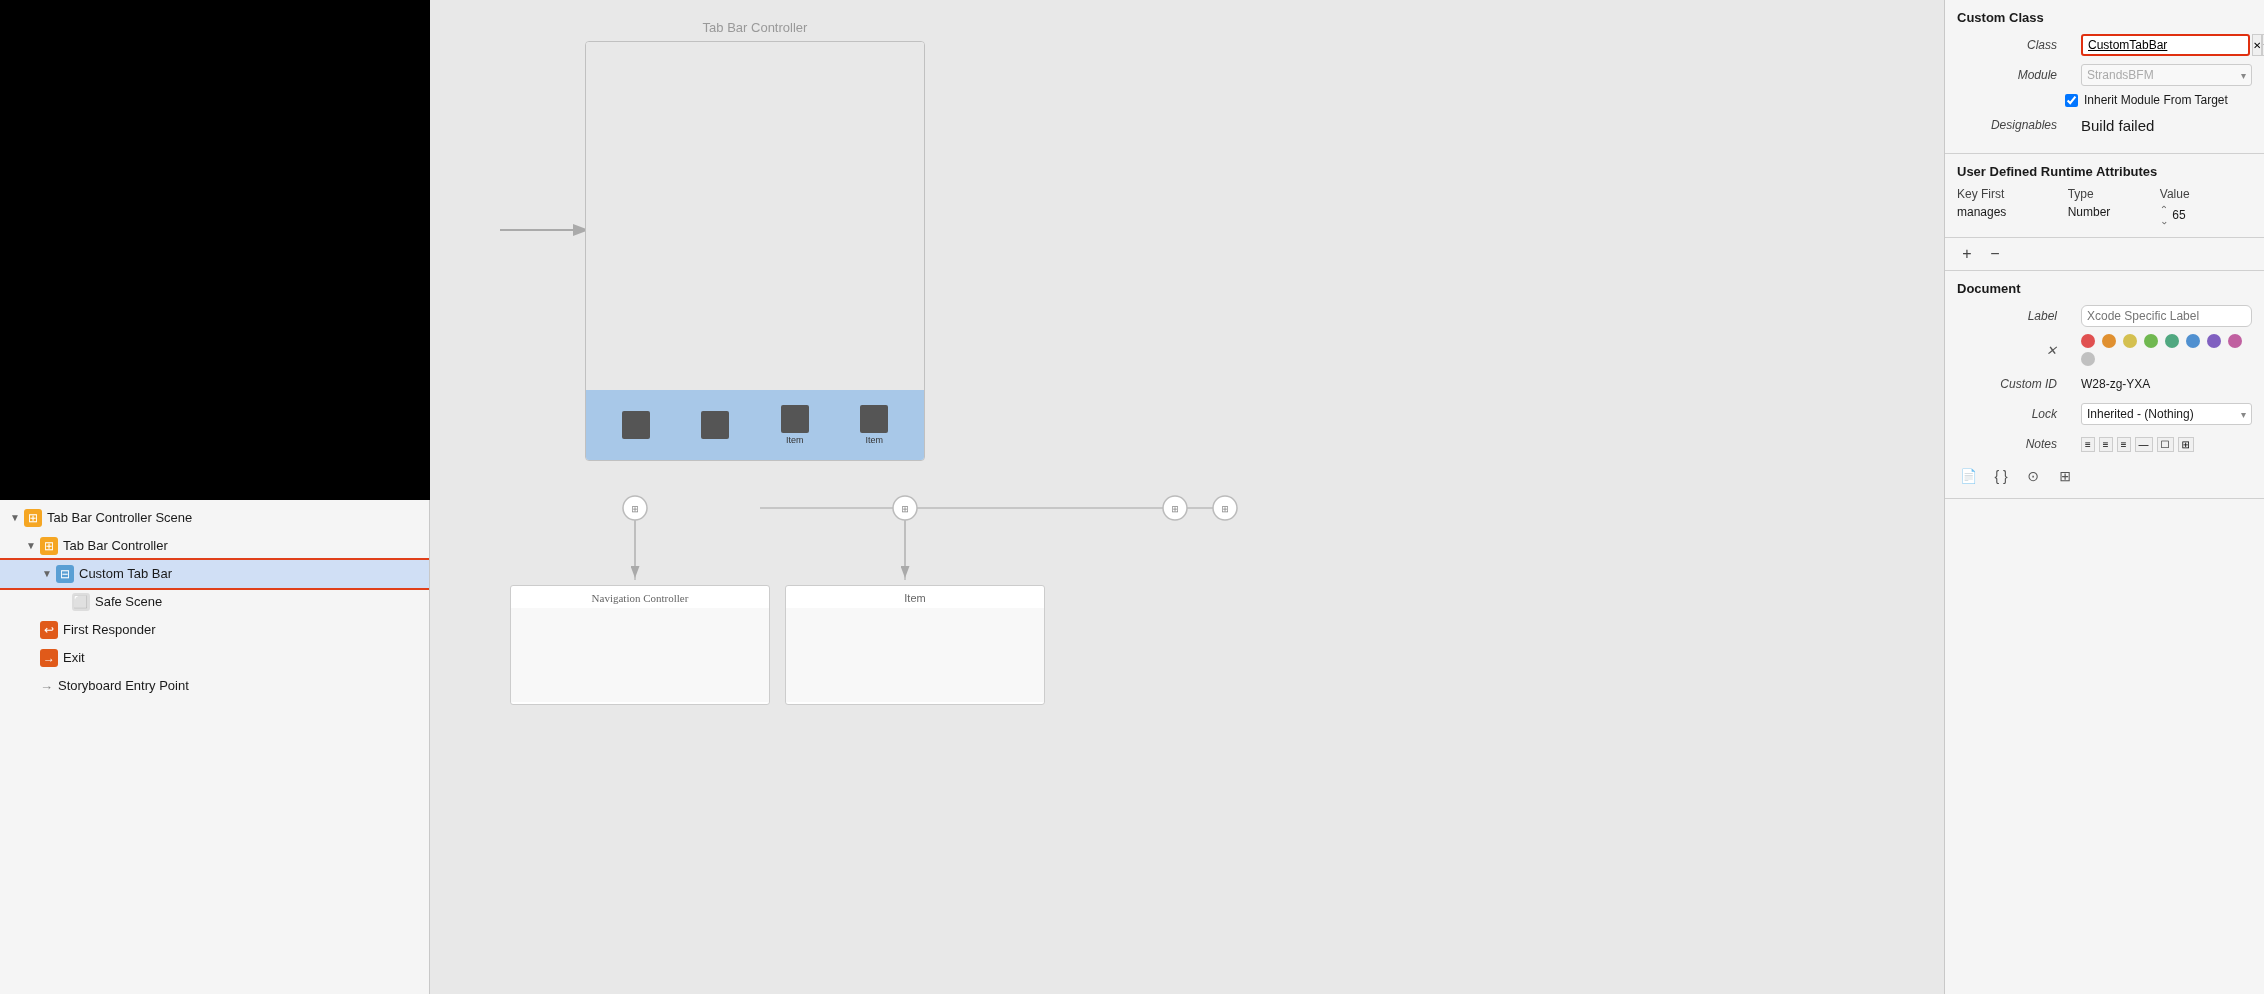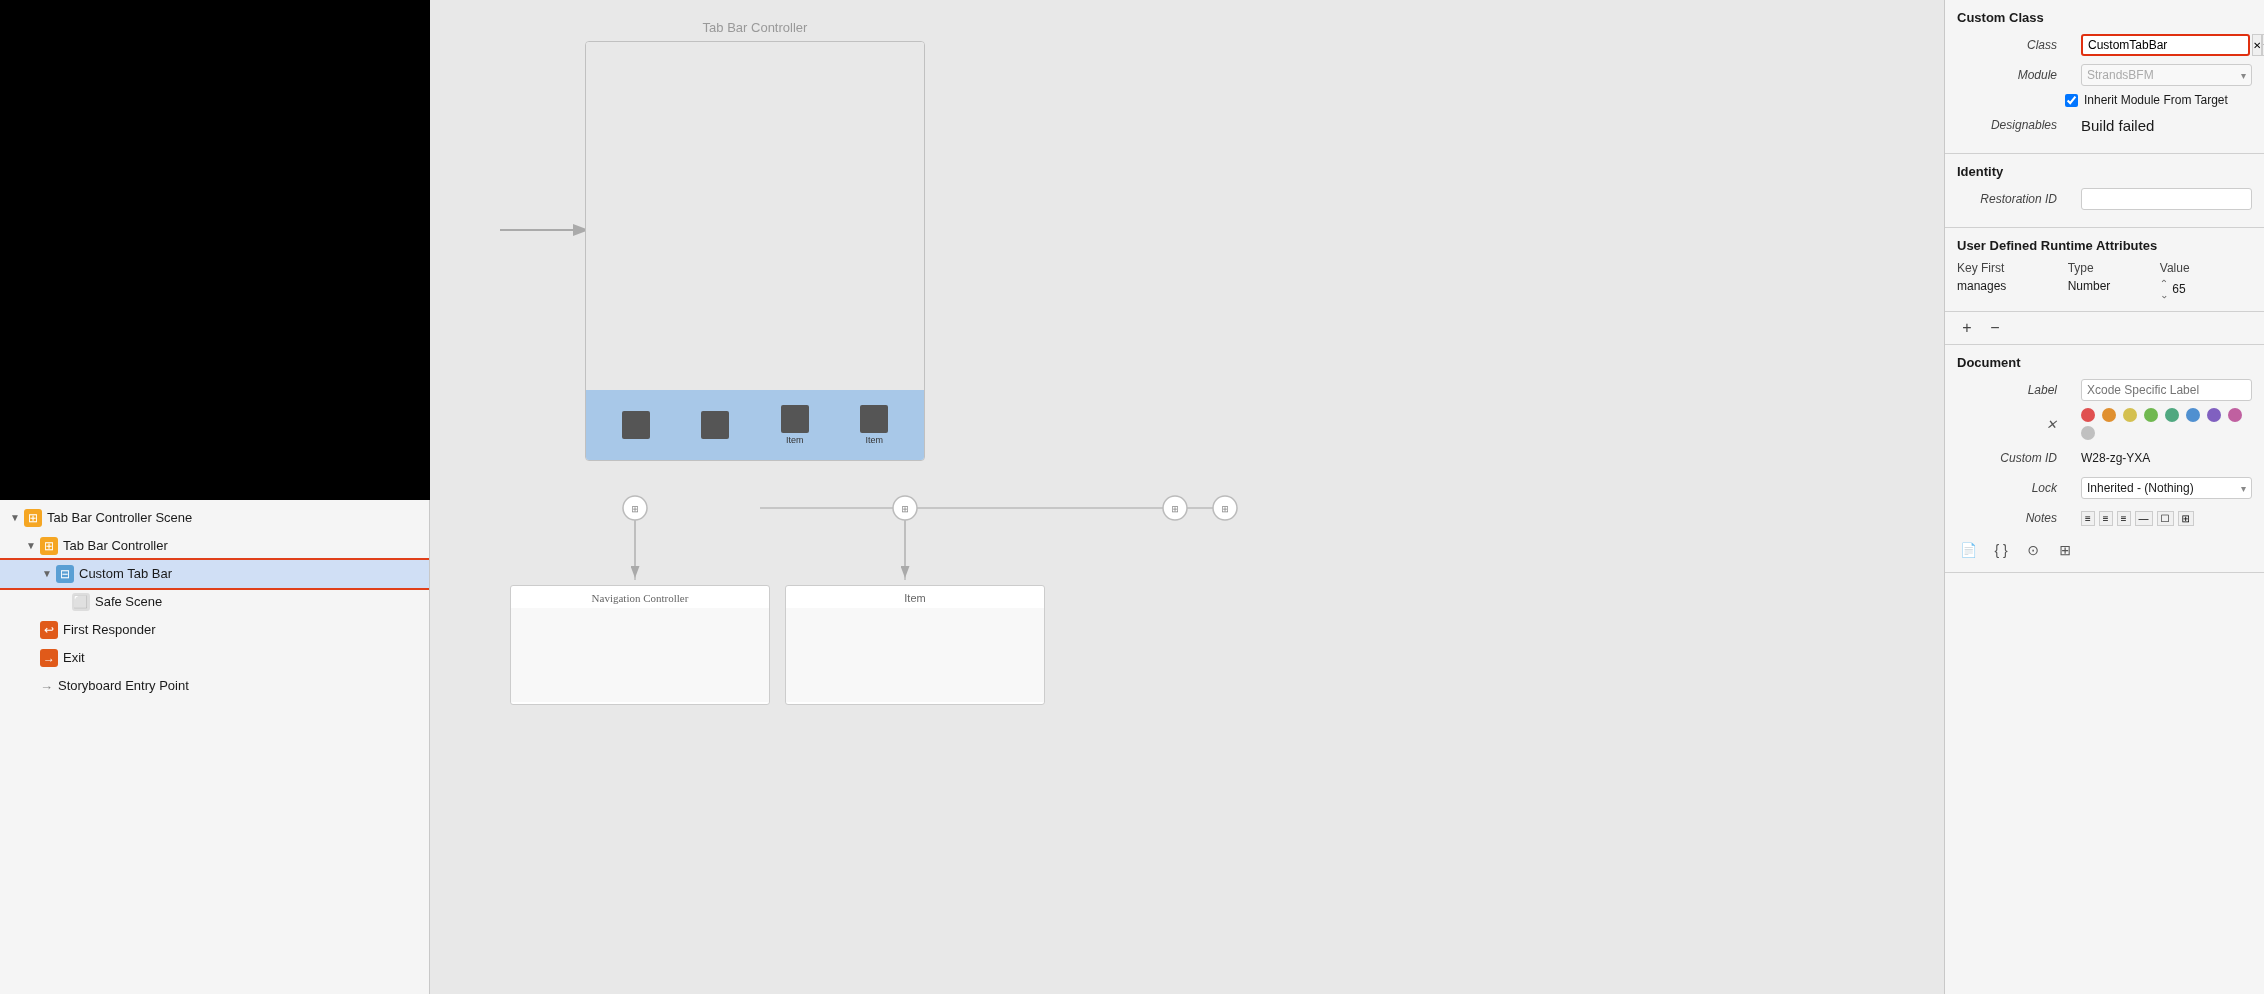--- a/index.html
+++ b/index.html
@@ -477,21 +477,21 @@
   </div>
 </div>
 
 <div class="right-panel">
 
   <div class="inspector-section">
     <div class="inspector-section-title">Custom Class</div>
 
     <div class="inspector-row">
       <div class="inspector-label">Class</div>
-      <input class="inspector-field red-border" type="text" style="flex: 1 1 0%; border: 2px solid rgb(224, 48, 16);" value="CustomTabBar">
+      <input class="inspector-field red-border" type="text" style="flex: 1 1 0%; border: 2px solid rgb(224, 48, 16); text-decoration: underline;" value="CustomTabBar">
       <button style="width:20px; height:22px; border:1px solid #ccc; background:#f0f0f0; font-size:10px; cursor:pointer; margin-left:2px;">✕</button>
       <button style="width:20px; height:22px; border:1px solid #ccc; background:#f0f0f0; font-size:10px; cursor:pointer;">▾</button>
     </div>
 
     <div class="inspector-row">
       <div class="inspector-label">Module</div>
       <div class="inspector-field-select" style="flex:1; background:#f8f8f8;">
         <span style="color:#aaa; font-size:12px;">StrandsBFM</span>
         <span class="select-chevron">▾</span>
       </div>
@@ -501,27 +501,20 @@
       <input type="checkbox" checked="" style="">
       <span style="font-size:12px;">Inherit Module From Target</span>
     </div>
 
     <div class="inspector-row">
       <div class="inspector-label">Designables</div>
       <span class="build-failed">Build failed</span>
     </div>
   </div>
 
-  <div class="inspector-section">
-    <div class="inspector-section-title">Identity</div>
-    <div class="inspector-row">
-      <div class="inspector-label">Restoration ID</div>
-      <input class="inspector-field" type="text" value="" style="">
-    </div>
-  </div>
 
   <div class="inspector-section">
     <div class="inspector-section-title">User Defined Runtime Attributes</div>
     <div class="udra-table">
       <div class="udra-header">
         <div class="udra-col1">Key First</div>
         <div class="udra-col2">Type</div>
         <div class="udra-col3">Value</div>
       </div>
       <div class="udra-row">
@@ -543,21 +536,21 @@
   <div class="add-remove-row">
     <button class="add-remove-btn">+</button>
     <button class="add-remove-btn">−</button>
   </div>
 
   <div class="inspector-section">
     <div class="inspector-section-title">Document</div>
 
     <div class="inspector-row">
       <div class="inspector-label">Label</div>
-      <input class="inspector-field" type="text" placeholder="Xcode Specific Label" style="color: #8b5cf6;">
+      <input class="inspector-field" type="text" placeholder="Xcode Specific Label" style="color: #8b5cf6; border-radius: 6px;">
     </div>
 
     <div class="inspector-row">
       <div class="inspector-label">
         <span class="x-btn">✕</span>
       </div>
       <div class="color-row">
         <div class="color-dot" style="background:#e05050;"></div>
         <div class="color-dot" style="background:#e09030;"></div>
         <div class="color-dot" style="background:#d4c050;"></div>

